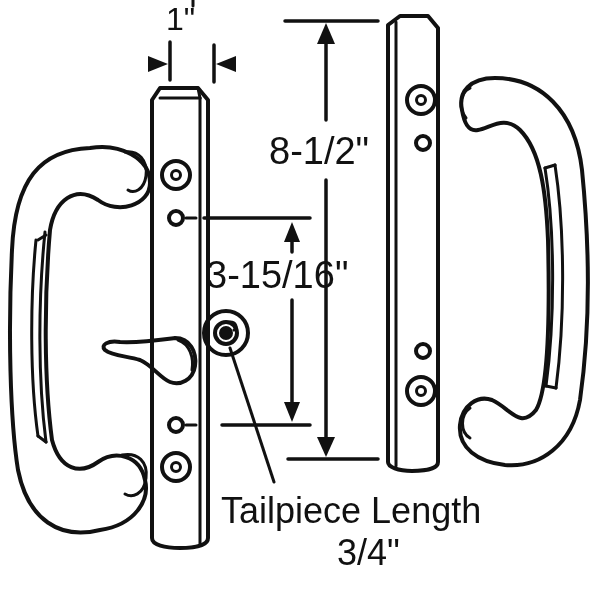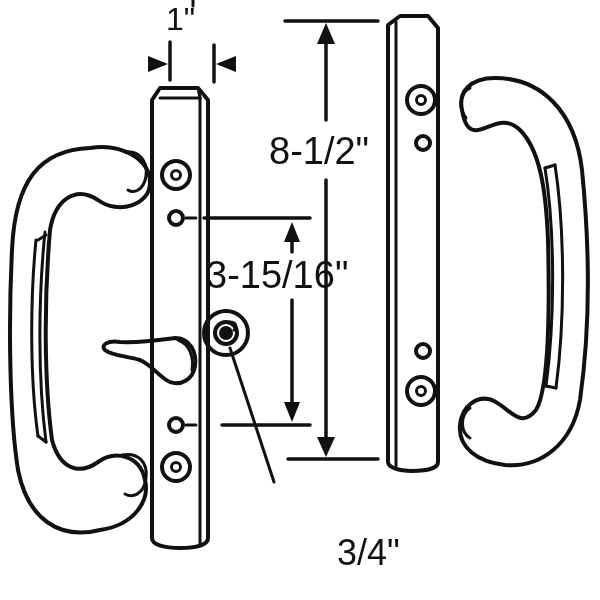--- a/index.html
+++ b/index.html
@@ -125,14 +125,15 @@
       <path d="M545,168 L555,165 M546,386 L556,388" stroke-width="3"></path>
       <path d="M470,88 C460,92 458,108 466,118" stroke-width="3"></path>
       <path d="M470,408 C460,415 460,432 470,438" stroke-width="3"></path>
     </g>
   </svg>
 
   
   <div class="label lbl-width">1"</div>
   <div class="label lbl-height">8-1/2"</div>
   <div class="label lbl-hole">3-15/16"</div>
+  <div class="label lbl-tail">Tailpiece Length</div>
   <div class="label lbl-tail2">3/4"</div>
 </div>
 
 </body></html>

